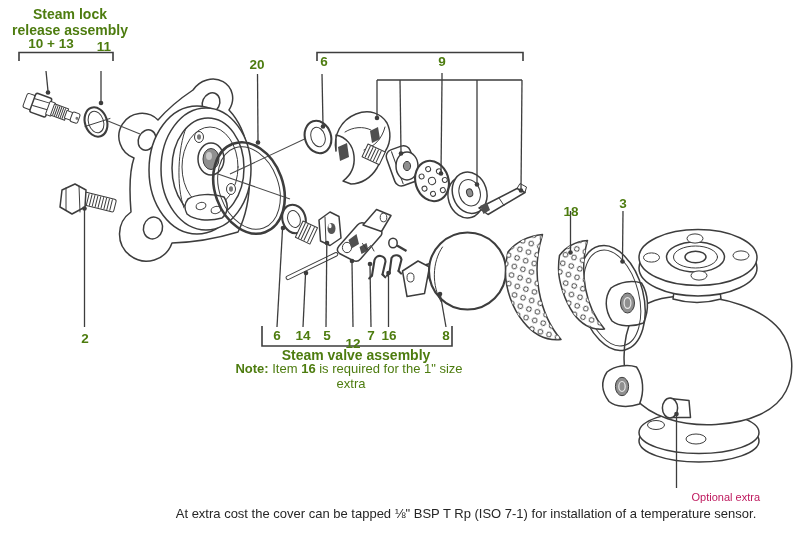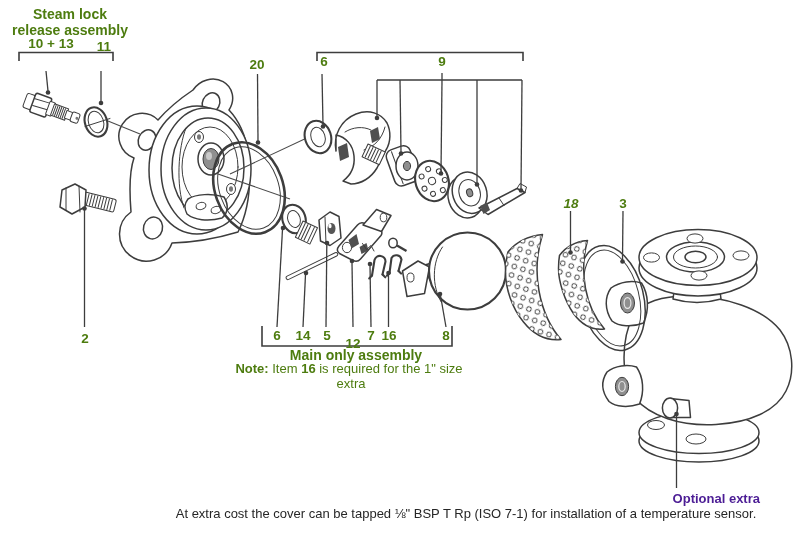--- a/index.html
+++ b/index.html
@@ -20,21 +20,21 @@
   .br{fill:none;stroke:#3d3d3d;stroke-width:1.6;}
   
   .lb{position:absolute;color:#4d7c0f;font-weight:bold;font-size:13.5px;line-height:1.12;
       white-space:nowrap;transform:translateX(-50%);}
   .ttl{font-size:14px;text-align:center;}
   .nt{font-weight:normal;font-size:13px;}
   .nt b{font-weight:bold;}
   .footer{position:absolute;left:150px;top:506px;width:632px;text-align:center;
           color:#262626;font-size:13px;white-space:nowrap;}
   .optx{position:absolute;left:600px;top:491px;width:160px;text-align:right;
-        color:#4c1d95;font-weight:bold;font-size:13px;}
+        color:#be185d;font-weight:normal;font-size:11px;}
 </style>
 </head>
 <body>
 
 <div id="stage">
 
 <svg id="art" width="800" height="533" viewBox="0 0 800 533">
   <defs>
     <pattern id="holes" width="9" height="9" patternUnits="userSpaceOnUse" patternTransform="rotate(18)">
       <circle cx="4.5" cy="4.5" r="2.4" fill="#ffffff" stroke="#3d3d3d" stroke-width="1"></circle>
@@ -313,22 +313,22 @@
   <div class="lb" style="left:85px;top:331px;">2</div>
 
   <div class="lb" style="left:277px;top:328px;">6</div>
   <div class="lb" style="left:303px;top:328px;">14</div>
   <div class="lb" style="left:327px;top:328px;">5</div>
   <div class="lb" style="left:353px;top:336px;">12</div>
   <div class="lb" style="left:371px;top:328px;">7</div>
   <div class="lb" style="left:389px;top:328px;">16</div>
   <div class="lb" style="left:446px;top:328px;">8</div>
 
-  <div class="lb" style="left:571px;top:196px;font-style:italic;">18</div>
+  <div class="lb" style="left:571px;top:204px;">18</div>
   <div class="lb" style="left:623px;top:196px;">3</div>
 
-  <div class="lb ttl" style="left:356px;top:348px;">Main only assembly</div>
+  <div class="lb ttl" style="left:356px;top:348px;">Steam valve assembly</div>
   <div class="lb nt" style="left:349px;top:362px;"><b>Note:</b><span> Item </span><b>16</b><span> is required for the 1" size</span></div>
   <div class="lb nt" style="left:351px;top:377px;">extra</div>
 
   <div class="optx">Optional extra</div>
   <div class="footer">At extra cost the cover can be tapped ⅛" BSP T Rp (ISO 7-1) for installation of a temperature sensor.</div>
 </div>
 
 </body></html>

